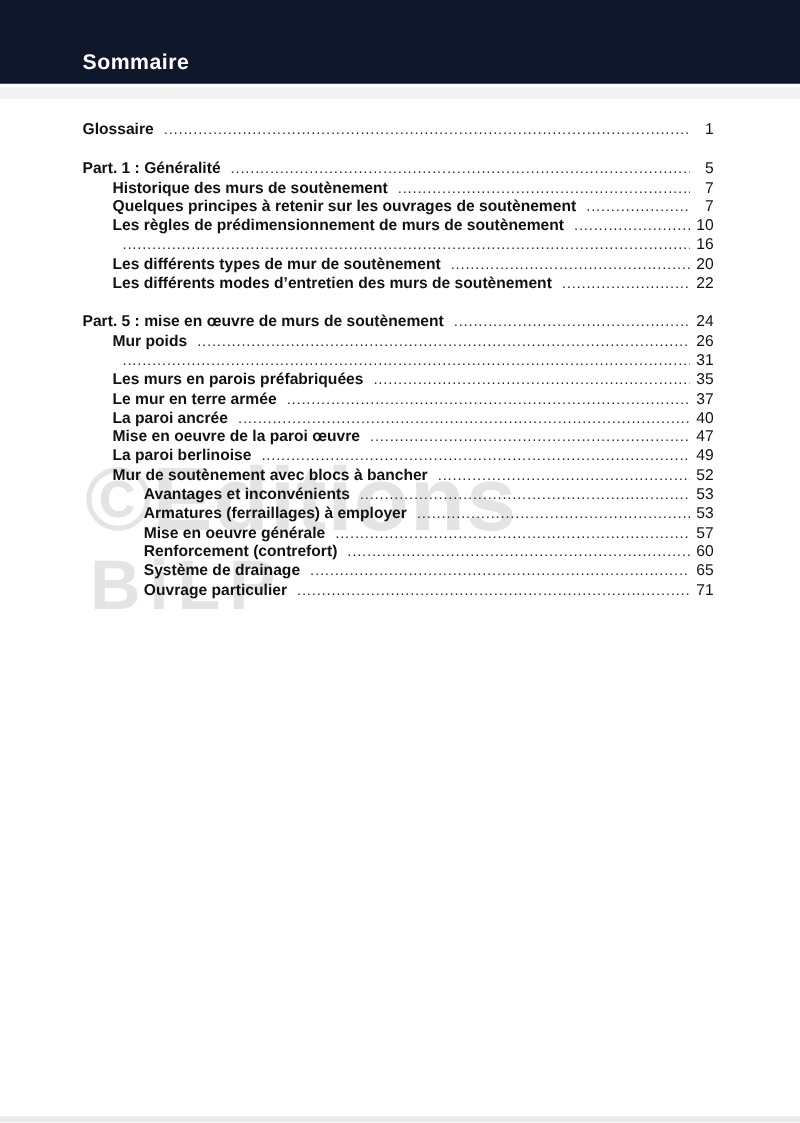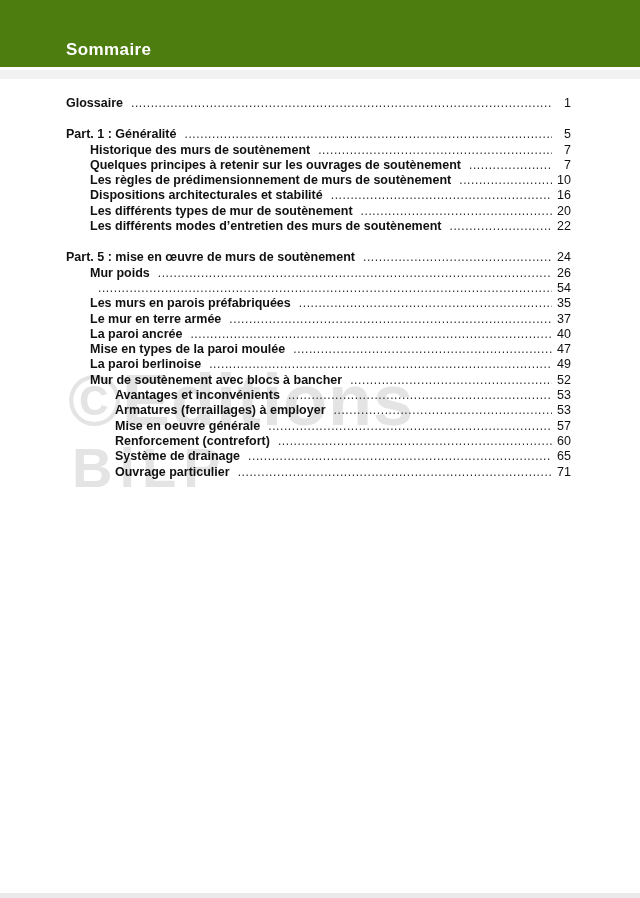--- a/index.html
+++ b/index.html
@@ -15,21 +15,21 @@
     font-family: "Liberation Sans", sans-serif;
     color: #111;
   }
 
   
   .header-bar {
     position: absolute;
     top: 0; left: 0;
     width: 640px;
     height: 67px;
-    background: #4d7c0f;
+    background: #0f172a;
     display: flex;
     align-items: flex-end;
     box-sizing: border-box;
     padding: 0 0 9px 66px;
     z-index: 2;
   }
   .header-title {
     color: #ffffff;
     font-size: 17px;
     font-weight: 700;
@@ -151,21 +151,20 @@
     <span class="toc-label">Quelques principes à retenir sur les ouvrages de soutènement</span>
     <span class="toc-dots"></span>
     <span class="toc-page">7</span>
   </div>
     <div class="toc-line level-1 style-bold-italic">
     <span class="toc-label">Les règles de prédimensionnement de murs de soutènement</span>
     <span class="toc-dots"></span>
     <span class="toc-page">10</span>
   </div>
     <div class="toc-line level-1 style-bold-italic">
-    <span class="toc-label">Dispositions architecturales et stabilité</span>
     <span class="toc-dots"></span>
     <span class="toc-page">16</span>
   </div>
     <div class="toc-line level-1 style-bold-italic">
     <span class="toc-label">Les différents types de mur de soutènement</span>
     <span class="toc-dots"></span>
     <span class="toc-page">20</span>
   </div>
     <div class="toc-line level-1 style-bold-italic">
     <span class="toc-label">Les différents modes d’entretien des murs de soutènement</span>
@@ -177,39 +176,39 @@
     <span class="toc-dots"></span>
     <span class="toc-page">24</span>
   </div>
     <div class="toc-line level-1 style-bold-italic">
     <span class="toc-label">Mur poids</span>
     <span class="toc-dots"></span>
     <span class="toc-page">26</span>
   </div>
     <div class="toc-line level-1 style-bold-italic">
     <span class="toc-dots"></span>
-    <span class="toc-page">54</span>
+    <span class="toc-page">31</span>
   </div>
     <div class="toc-line level-1 style-bold-italic">
     <span class="toc-label">Les murs en parois préfabriquées</span>
     <span class="toc-dots"></span>
     <span class="toc-page">35</span>
   </div>
     <div class="toc-line level-1 style-bold-italic">
     <span class="toc-label">Le mur en terre armée</span>
     <span class="toc-dots"></span>
     <span class="toc-page">37</span>
   </div>
     <div class="toc-line level-1 style-bold-italic">
     <span class="toc-label">La paroi ancrée</span>
     <span class="toc-dots"></span>
     <span class="toc-page">40</span>
   </div>
     <div class="toc-line level-1 style-bold-italic">
-    <span class="toc-label">Mise en types de la paroi moulée</span>
+    <span class="toc-label">Mise en oeuvre de la paroi œuvre</span>
     <span class="toc-dots"></span>
     <span class="toc-page">47</span>
   </div>
     <div class="toc-line level-1 style-bold-italic">
     <span class="toc-label">La paroi berlinoise</span>
     <span class="toc-dots"></span>
     <span class="toc-page">49</span>
   </div>
     <div class="toc-line level-1 style-bold-italic">
     <span class="toc-label">Mur de soutènement avec blocs à bancher</span>

